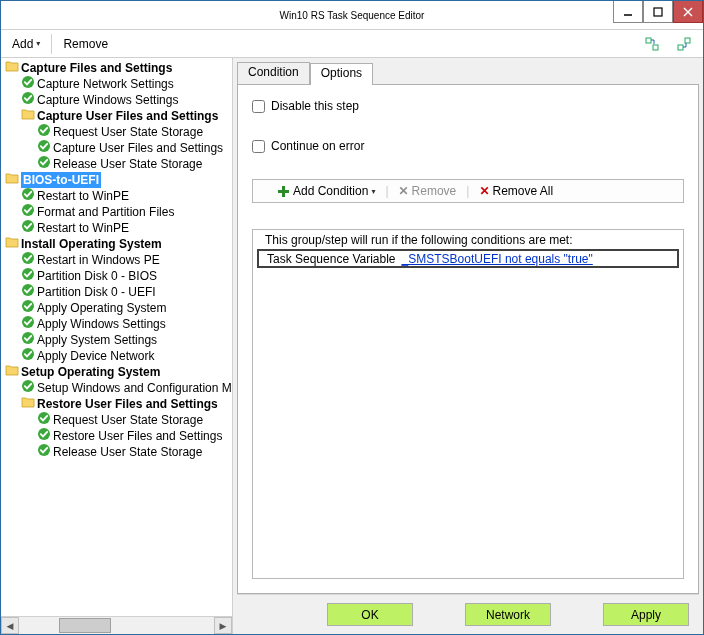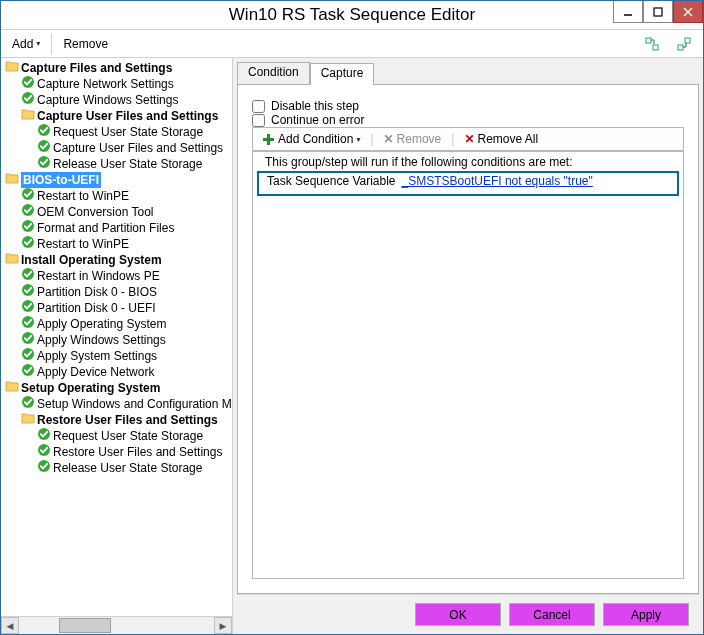--- a/index.html
+++ b/index.html
@@ -1,19 +1,19 @@
 <!DOCTYPE html>
 <html><head>
 <meta charset="utf-8">
 <style>
 * { box-sizing: border-box; font-family: "Segoe UI", Tahoma, sans-serif; font-size: 12px; }
 body { margin: 0; background: #fff; }
 .window { width: 704px; height: 635px; border: 1px solid #2c6aa0; display: flex; flex-direction: column; background: #fff; }
 .titlebar { height: 29px; background: #fff; border-bottom: 1px solid #d0d0d0; display: flex; align-items: center; position: relative; }
-.title { flex: 1; text-align: center; font-size: 17px; color: #000; }
+.title { flex: 1; text-align: center; font-size: 10px; color: #000; }
 .winbtns { display: flex; position: absolute; right: 0; top: 0; }
 .winbtn { width: 30px; height: 22px; display: flex; align-items: center; justify-content: center; border: 1px solid #888; border-top: none; background: #fff; cursor: pointer; }
 .winbtn.close { background: #c75050; border-color: #a03030; }
 .winbtn svg { display: block; }
 .toolbar { height: 28px; border-bottom: 1px solid #d0d0d0; display: flex; align-items: center; padding: 0 4px; gap: 2px; background: #fff; }
 .tbtn { padding: 2px 6px; cursor: pointer; display: flex; align-items: center; gap: 3px; border: 1px solid transparent; }
 .dropdown-arrow { font-size: 8px; color: #333; }
 .tdivider { width: 1px; height: 20px; background: #d0d0d0; margin: 0 2px; }
 .ticon { width: 16px; height: 16px; display: inline-block; }
 .body { flex: 1; display: flex; overflow: hidden; }
@@ -29,36 +29,36 @@
 .tree-label.bold { font-weight: bold; }
 .tree-label.selected { background: #3399ff; color: #fff; padding: 0 2px; }
 .hscroll { height: 18px; border-top: 1px solid #d0d0d0; display: flex; background: #f0f0f0; }
 .hscroll-btn { width: 18px; background: #e8e8e8; border: 1px solid #c0c0c0; display: flex; align-items: center; justify-content: center; cursor: pointer; font-size: 9px; color: #555; }
 .hscroll-track { flex: 1; position: relative; background: #f0f0f0; }
 .hscroll-thumb { position: absolute; left: 40px; width: 52px; top: 1px; bottom: 1px; background: #cdcdcd; border: 1px solid #a0a0a0; }
 .rightpane { flex: 1; display: flex; flex-direction: column; padding: 4px 4px 0 4px; background: #f0f0f0; }
 .tabs { display: flex; height: 22px; }
 .tab { padding: 2px 10px; border: 1px solid #b0b0b0; border-bottom: none; background: #f0f0f0; cursor: pointer; position: relative; }
 .tab.active { background: #fff; z-index: 2; top: 1px; }
-.tabcontent { flex: 1; border: 1px solid #b0b0b0; background: #fff; padding: 14px 14px; display: flex; flex-direction: column; gap: 0; justify-content: flex-end; }
+.tabcontent { flex: 1; border: 1px solid #b0b0b0; background: #fff; padding: 14px 14px; display: flex; flex-direction: column; gap: 26px; justify-content: flex-end; }
 .checkbox-row { display: flex; align-items: center; gap: 6px; }
 input[type=checkbox] { width: 13px; height: 13px; margin: 0; }
-.cond-toolbar { border: 1px solid #b8b8b8; padding: 3px 5px; display: flex; align-items: center; gap: 6px; background: #fdfdfd; }
+.cond-toolbar { border: 1px solid #b8b8b8; padding: 3px 20px; display: flex; align-items: center; gap: 6px; background: #fdfdfd; }
 .cond-btn { display: flex; align-items: center; gap: 3px; padding: 1px 4px; cursor: pointer; }
 .cond-btn.disabled { color: #909090; }
 .cond-btn .x-red { color: #c00; font-weight: bold; }
 .cond-btn .x-gray { color: #909090; font-weight: bold; }
 .cond-btn .plus { width: 13px; height: 13px; }
 .cond-area { border: 1px solid #b8b8b8; flex: 1; padding: 2px 4px 4px 4px; font-size: 12px; min-height: 200px; background: #fff; }
 .cond-header { padding: 1px 0 2px 8px; }
-.cond-highlight { border: 2px solid #0369a1; padding: 1px 2px 6px 2px; }
+.cond-highlight { border: 2px solid #404040; padding: 1px 2px 0 2px; }
 .cond-line { display: flex; gap: 6px; padding-left: 6px; }
 .cond-link { color: #0033cc; text-decoration: underline; }
 .buttonbar { height: 40px; display: flex; align-items: center; justify-content: flex-end; gap: 8px; padding: 0 10px; background: #f0f0f0; border-top: 1px solid #d8d8d8; }
-.btn { width: 86px; height: 23px; background: #d946ef; border: 1px solid #adadad; cursor: pointer; text-align: center; line-height: 20px; }
+.btn { width: 86px; height: 23px; background: #bef264; border: 1px solid #adadad; cursor: pointer; text-align: center; line-height: 20px; margin-left: 44px; }
 </style>
 </head>
 <body>
 
 <div class="window">
   <div class="titlebar">
     <div class="title">Win10 RS Task Sequence Editor</div>
     <div class="winbtns">
       <div class="winbtn">
           <svg width="10" height="10">
@@ -166,27 +166,20 @@
                 <circle cx="7" cy="7" r="6" fill="#3aa83a"></circle>
                 <path d="M3.8 7.2 L6 9.4 L10.2 4.8" fill="none" stroke="#fff" stroke-width="1.8" stroke-linecap="round"></path>
               </svg></span>
             <span class="tree-label">Restart to WinPE</span>
           </div>
           <div class="tree-row indent1">
             <span><svg class="ticon-check" viewBox="0 0 14 14">
                 <circle cx="7" cy="7" r="6" fill="#3aa83a"></circle>
                 <path d="M3.8 7.2 L6 9.4 L10.2 4.8" fill="none" stroke="#fff" stroke-width="1.8" stroke-linecap="round"></path>
               </svg></span>
-            <span class="tree-label">OEM Conversion Tool</span>
-          </div>
-          <div class="tree-row indent1">
-            <span><svg class="ticon-check" viewBox="0 0 14 14">
-                <circle cx="7" cy="7" r="6" fill="#3aa83a"></circle>
-                <path d="M3.8 7.2 L6 9.4 L10.2 4.8" fill="none" stroke="#fff" stroke-width="1.8" stroke-linecap="round"></path>
-              </svg></span>
             <span class="tree-label">Format and Partition Files</span>
           </div>
           <div class="tree-row indent1">
             <span><svg class="ticon-check" viewBox="0 0 14 14">
                 <circle cx="7" cy="7" r="6" fill="#3aa83a"></circle>
                 <path d="M3.8 7.2 L6 9.4 L10.2 4.8" fill="none" stroke="#fff" stroke-width="1.8" stroke-linecap="round"></path>
               </svg></span>
             <span class="tree-label">Restart to WinPE</span>
           </div>
           <div class="tree-row indent0">
@@ -290,21 +283,21 @@
         <div class="hscroll-track">
             <div class="hscroll-thumb"></div>
           </div>
         <div class="hscroll-btn">▶</div>
       </div>
     </div>
 
     <div class="rightpane">
       <div class="tabs">
         <div class="tab">Condition</div>
-        <div class="tab active">Capture</div>
+        <div class="tab active">Options</div>
       </div>
       <div class="tabcontent">
         <label class="checkbox-row">
           <input type="checkbox" style="">
           <span>Disable this step</span>
         </label>
         <label class="checkbox-row">
           <input type="checkbox" style="">
           <span>Continue on error</span>
         </label>
@@ -336,18 +329,18 @@
             <div class="cond-line">
               <span>Task Sequence Variable</span>
               <span class="cond-link">_SMSTSBootUEFI not equals "true"</span>
             </div>
           </div>
         </div>
       </div>
 
       <div class="buttonbar">
         <button class="btn">OK</button>
-        <button class="btn">Cancel</button>
+        <button class="btn">Network</button>
         <button class="btn">Apply</button>
       </div>
     </div>
   </div>
 </div>
 
 </body></html>

